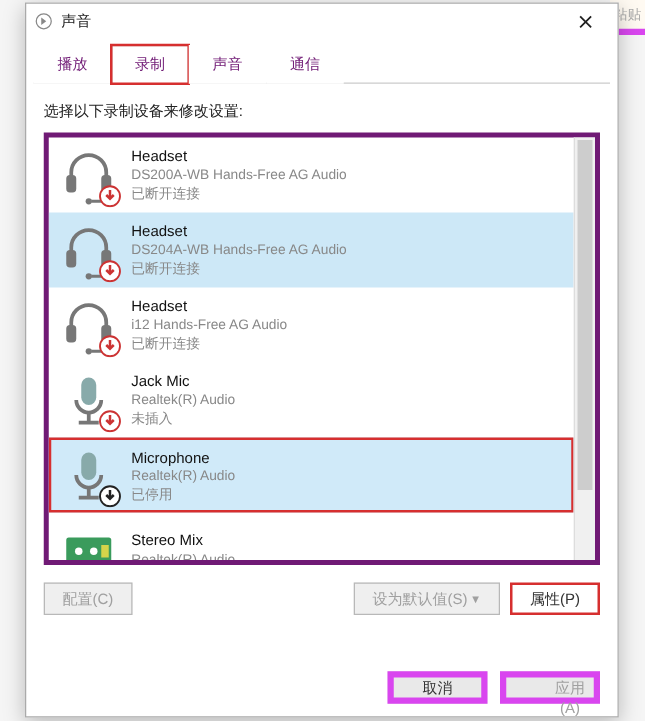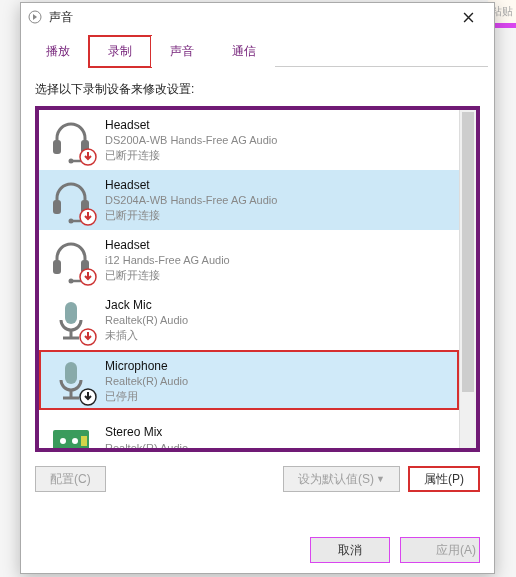--- a/index.html
+++ b/index.html
@@ -29,21 +29,21 @@
 .texts { display: flex; flex-direction: column; line-height: 1.35; }
 .name { font-size: 12px; color: #111; }
 .sub { font-size: 11px; color: #888; }
 .stat { font-size: 11px; color: #888; }
 .btnrow { display: flex; gap: 8px; margin-top: 14px; }
 .btn { height: 26px; padding: 0 14px; font-size: 12px; background: #e9e9e9; border: 1px solid #b8b8b8; color: #6d6d6d; display: inline-flex; align-items: center; cursor: pointer; }
 .btn.disabled { color: #a0a0a0; background: #efefef; cursor: default; }
 .btn.hl { border: 2px solid #d62f2f; color: #333; background: #fff; }
 .spacer { flex: 1; }
 .dlgbtns { position: absolute; right: 14px; bottom: 10px; display: flex; gap: 10px; }
-.dbtn { width: 80px; height: 26px; font-size: 12px; border: 1px solid #d946ef; background: #e9e9e9; color: #333; cursor: pointer; }
+.dbtn { width: 80px; height: 26px; font-size: 12px; border: 5px solid #d946ef; background: #e9e9e9; color: #333; cursor: pointer; }
 .dbtn.ok { border: 2px solid #2b79c2; background: #fff; }
 .dbtn.disabled { color: #a0a0a0; padding-left: 32px; }
 .dropind { font-size: 9px; margin-left: 2px; }
 .rightstrip { position: absolute; right: 0; top: 0; width: 28px; height: 28px; background: #fffaf2; border-bottom: 5px solid #d946ef; font-size: 11px; color: #aaa; text-align: center; padding-top: 4px; }
 </style>
 </head>
 <body>
 
 <div class="rightstrip">粘贴</div>
 

